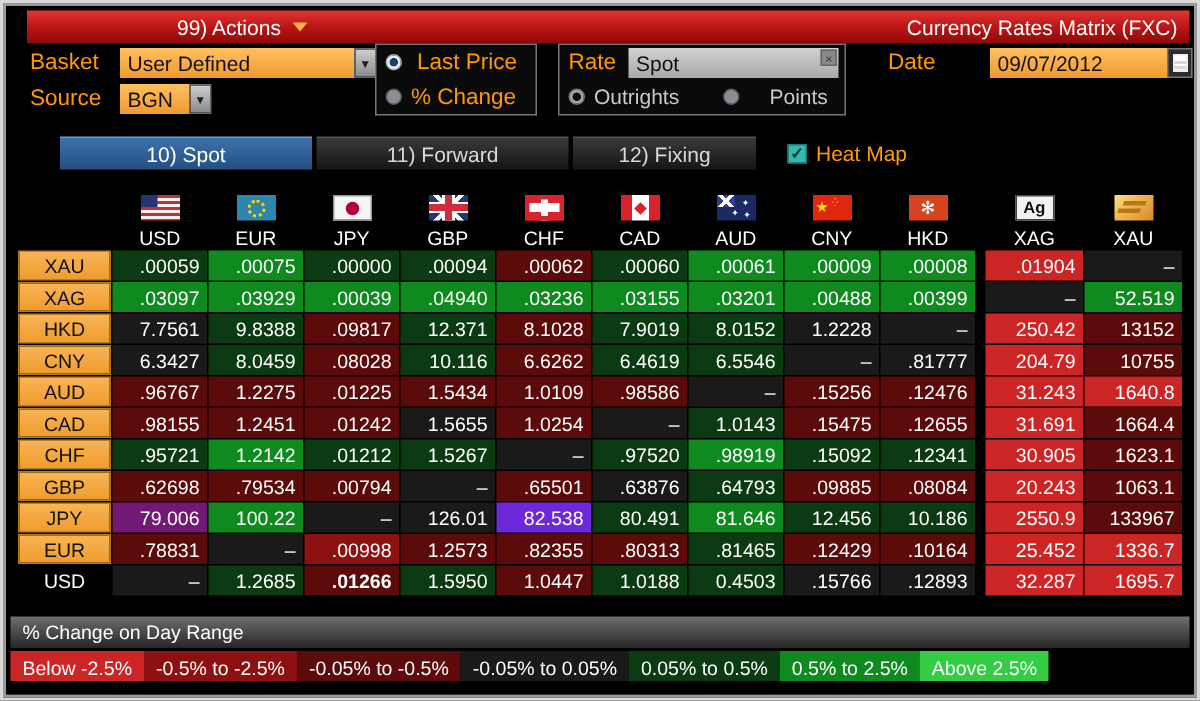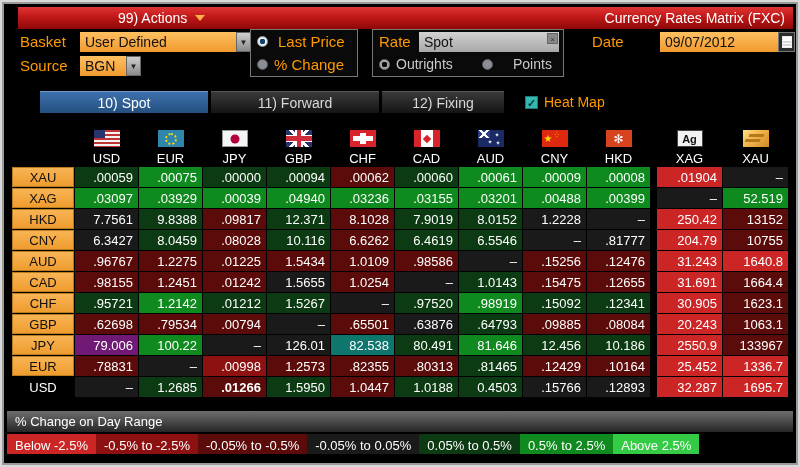--- a/index.html
+++ b/index.html
@@ -362,21 +362,21 @@
           <div class="spacer"></div>
           <div class="cell" style="background: rgb(204, 37, 37);">20.243</div>
           <div class="cell" style="background: rgb(92, 11, 11);">1063.1</div>
         </div>
         <div class="mrow">
           <div class="rowlabel">JPY</div>
           <div class="cell" style="background: #701a75;">79.006</div>
           <div class="cell" style="background: rgb(14, 138, 30);">100.22</div>
           <div class="cell" style="background: rgb(26, 26, 26);">–</div>
           <div class="cell" style="background: rgb(26, 26, 26);">126.01</div>
-          <div class="cell" style="background: #0f766e;">82.538</div>
+          <div class="cell" style="background: #6d28d9;">82.538</div>
           <div class="cell" style="background: rgb(12, 58, 18);">80.491</div>
           <div class="cell" style="background: rgb(14, 138, 30);">81.646</div>
           <div class="cell" style="background: rgb(12, 58, 18);">12.456</div>
           <div class="cell" style="background: rgb(12, 58, 18);">10.186</div>
           <div class="spacer"></div>
           <div class="cell" style="background: rgb(204, 37, 37);">2550.9</div>
           <div class="cell" style="background: rgb(92, 11, 11);">133967</div>
         </div>
         <div class="mrow">
           <div class="rowlabel">EUR</div>

